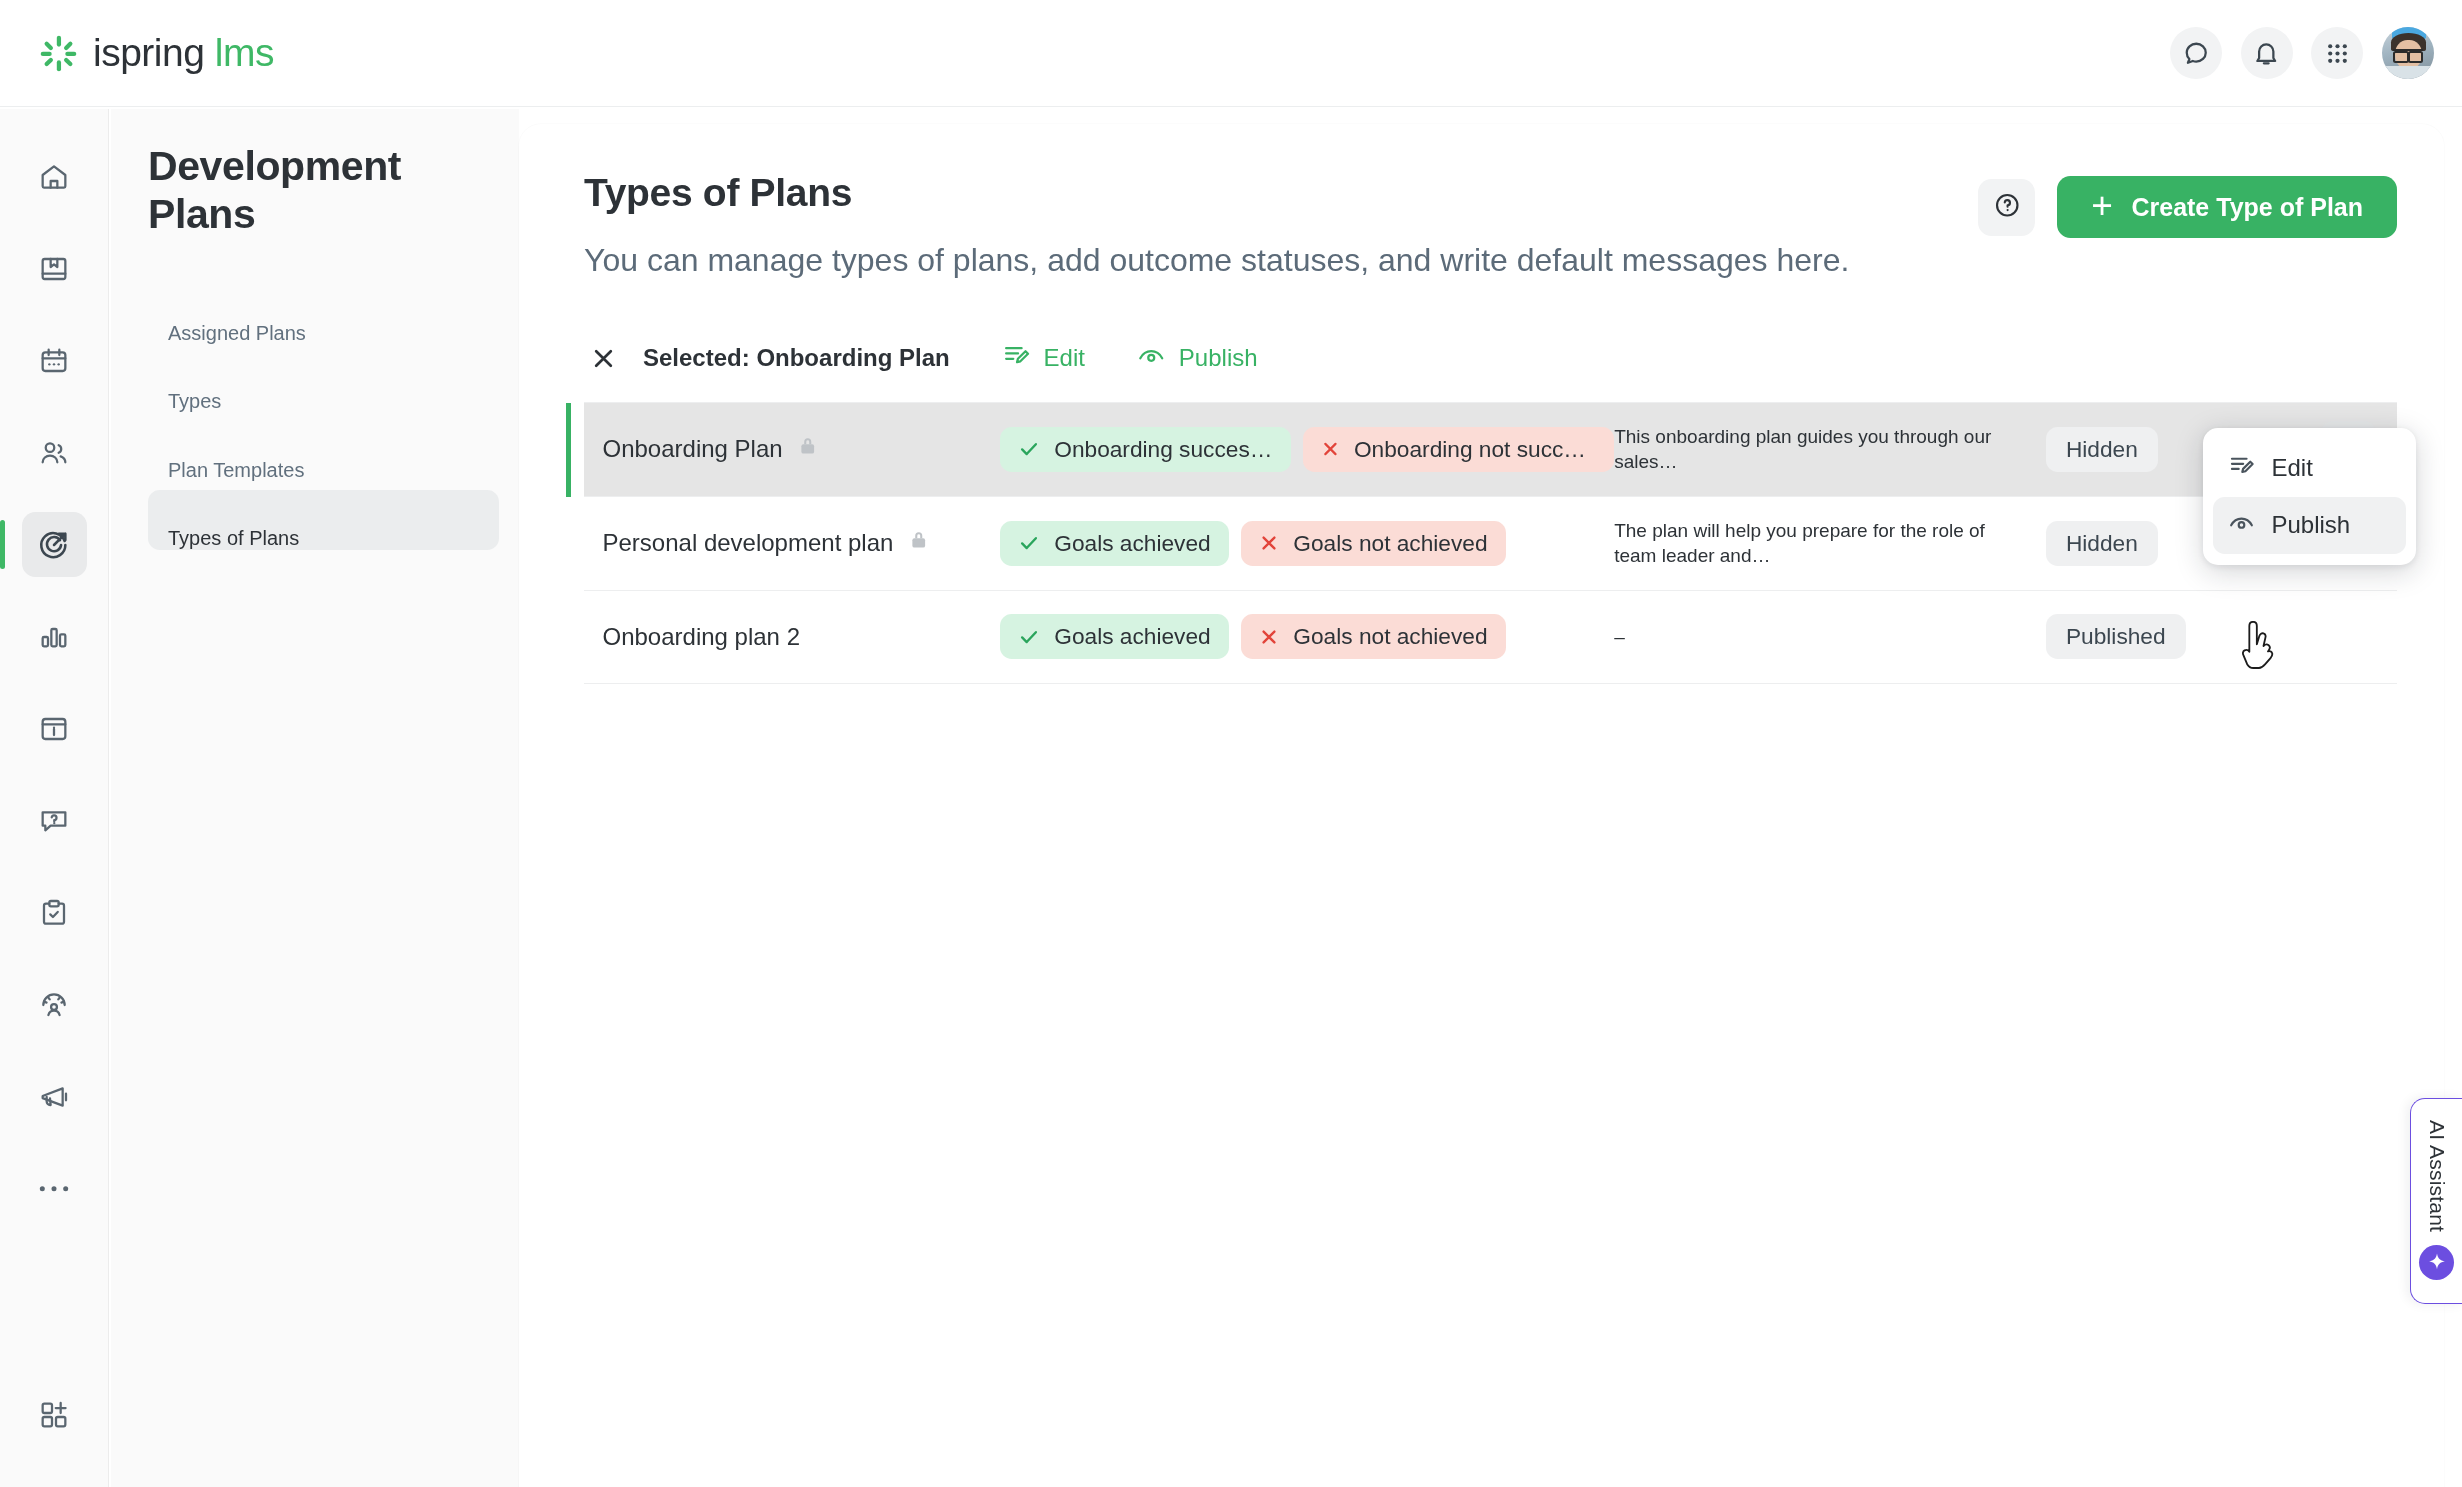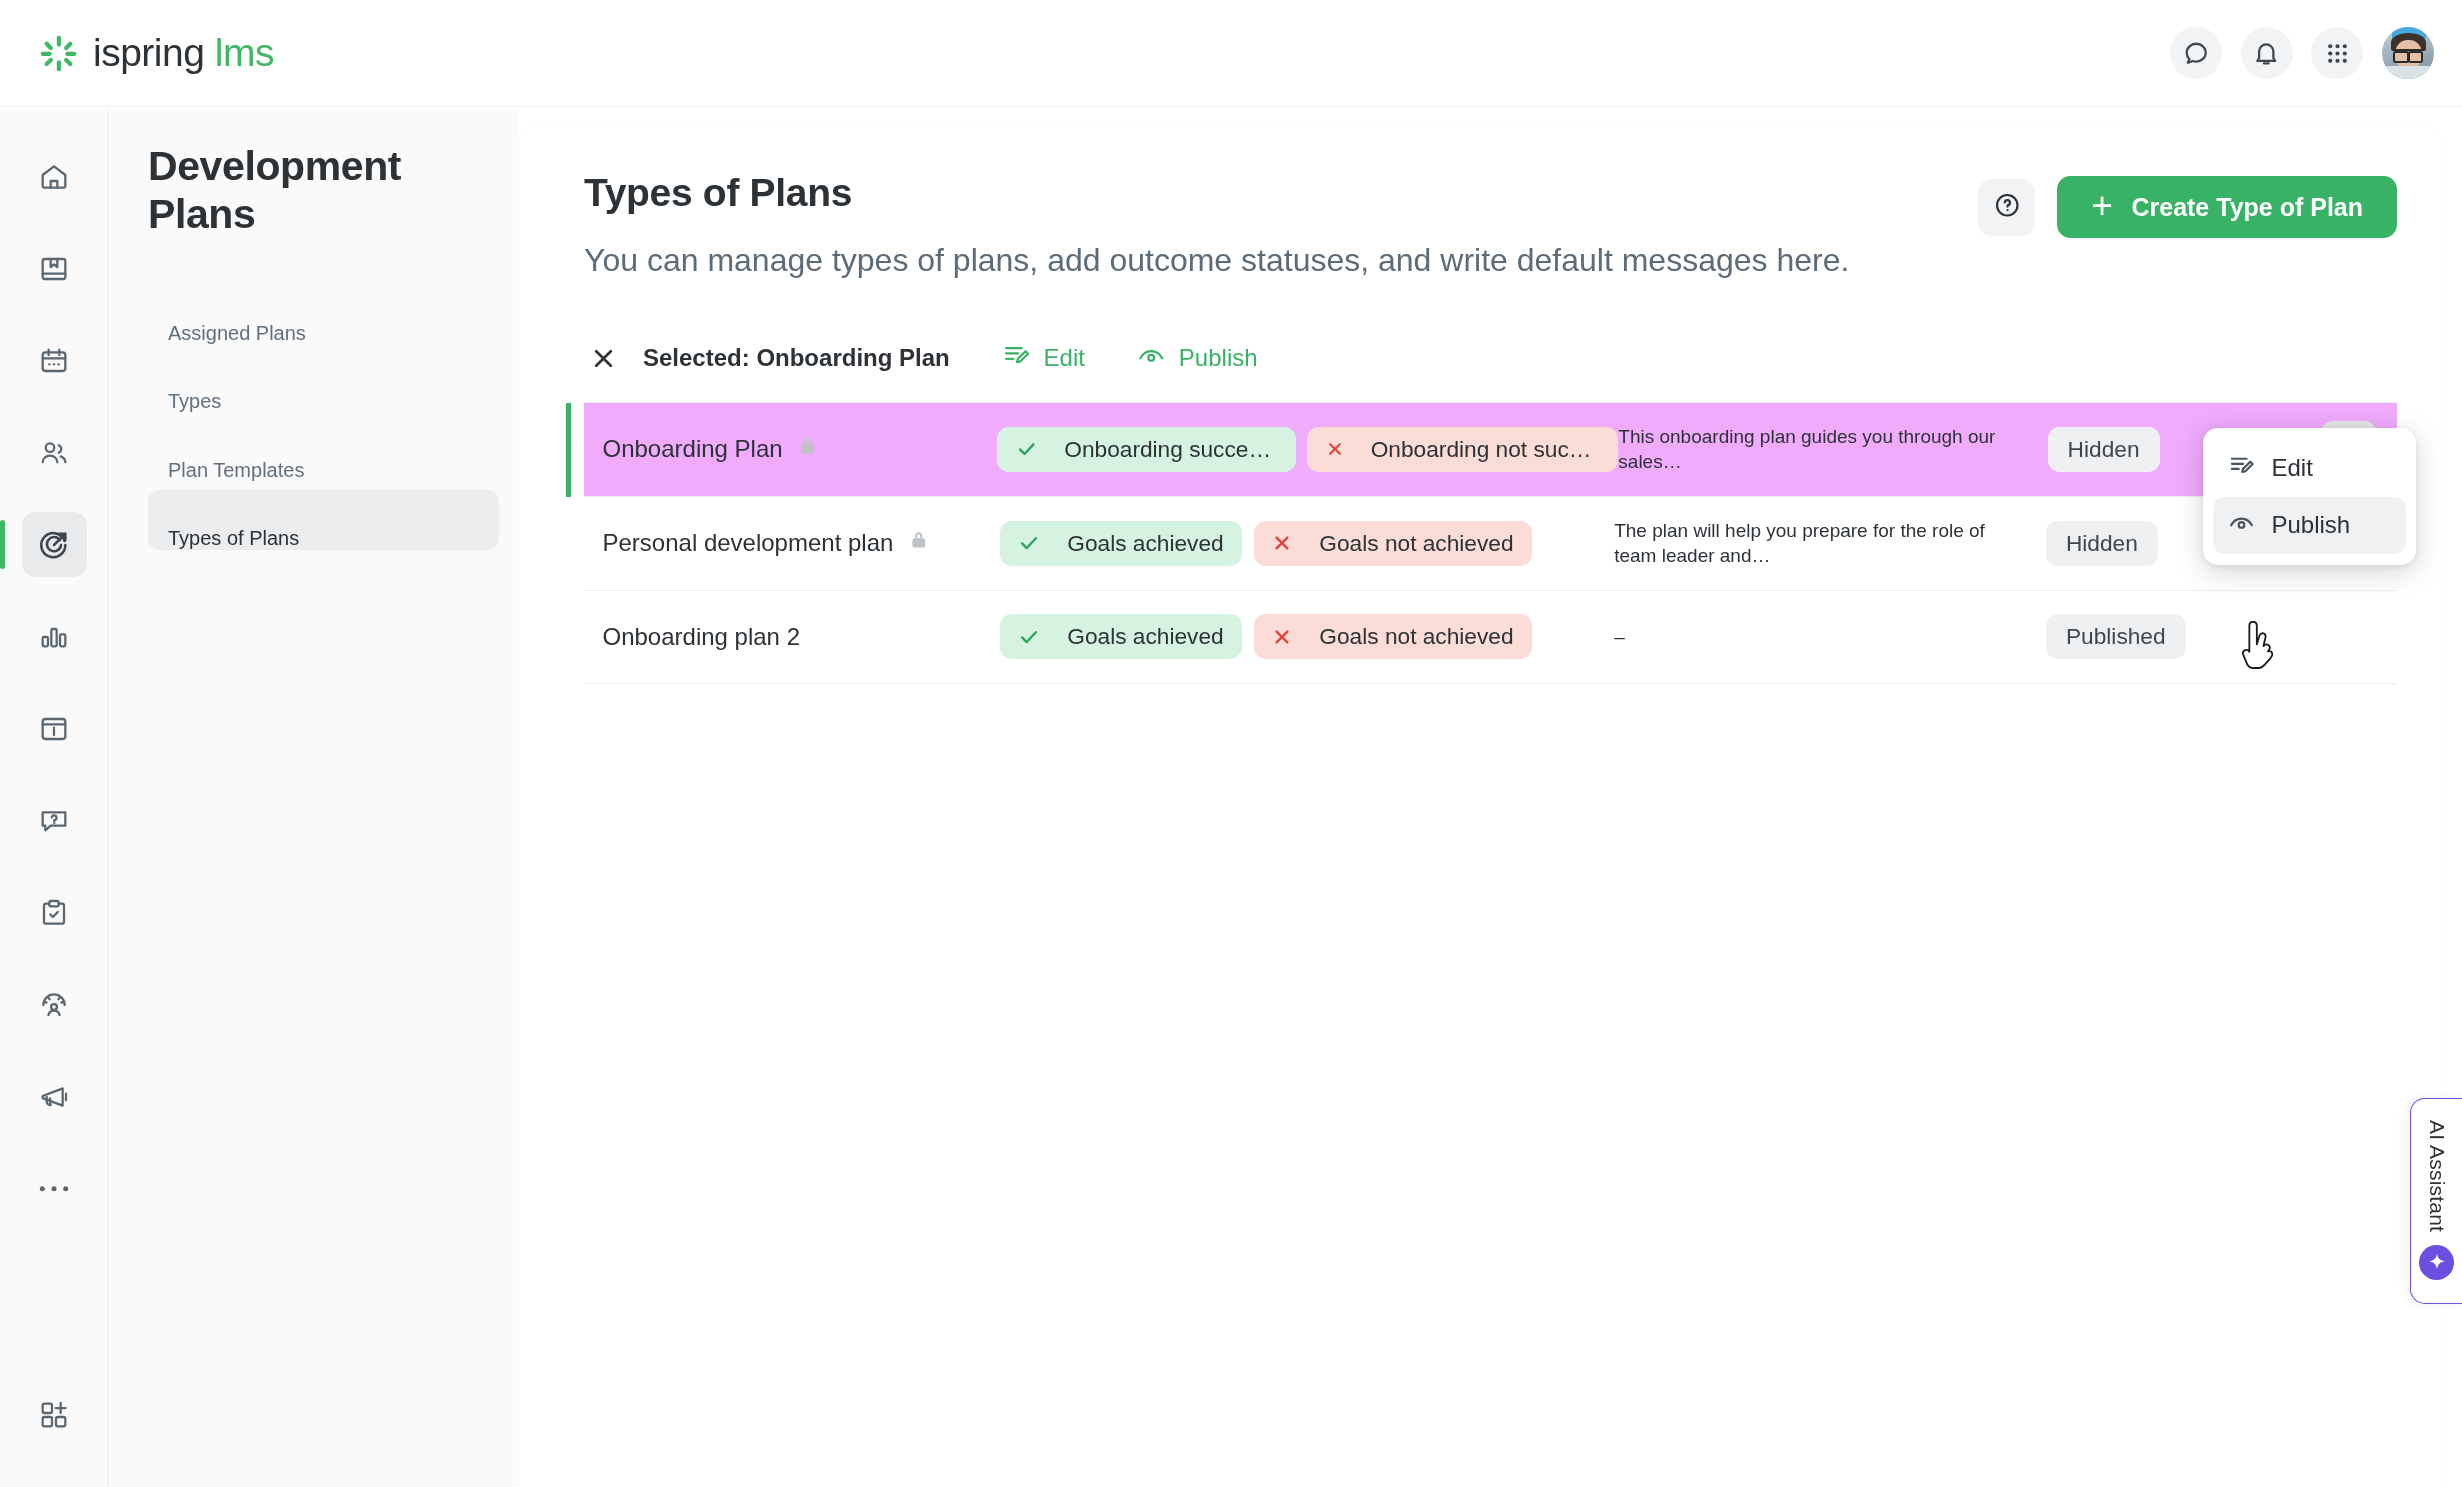--- a/index.html
+++ b/index.html
@@ -161,42 +161,42 @@
   
   .table { margin-top: 11.7px; }
   .trow {
     position: relative;
     display: flex; align-items: center;
     height: 94px;
     border-top: 1.7px solid #edeeef;
   }
   .trow.last { border-bottom: 1.7px solid #edeeef; }
   .trow.selected {
-    background: #f0abfc;
+    background: #e5e5e5;
     border-top-color: #edeeef;
   }
   .trow.selected:before {
     content: ""; position: absolute; left: -18.5px; top: 0;
     width: 5.9px; height: 94px; background: #38b264;
   }
   .col-name {
     width: 420px; display: flex; align-items: center; gap: 13.4px;
     font-size: 24px; color: #2d3237; padding-left: 18.5px;
   }
   .col-status { width: 621px; display: flex; align-items: center; gap: 11.7px; }
   .col-desc {
     width: 436px; font-size: 19px; color: #2d3237; line-height: 1.32;
     padding-right: 34px;
   }
   .col-vis { width: 277px; display: flex; align-items: center; }
   .col-menu { flex: 1 1 auto; display: flex; align-items: center; justify-content: flex-end; padding-right: 20px; }
 
   .pill {
     height: 45px; border-radius: 11.7px;
-    display: inline-flex; align-items: center; gap: 27px;
+    display: inline-flex; align-items: center; gap: 14px;
     padding: 0 18.5px; font-size: 22.7px; white-space: nowrap;
     max-width: 311px; overflow: hidden;
   }
   .pill.ok { background: #d6f3e1; color: #2d3237; }
   .pill.bad { background: #fbdcd6; color: #2d3237; }
   .pill .pl-text { overflow: hidden; text-overflow: ellipsis; white-space: nowrap; }
 
   .badge {
     height: 45px; border-radius: 11.7px; background: #eff0f1;
     display: inline-flex; align-items: center; padding: 0 20px;

